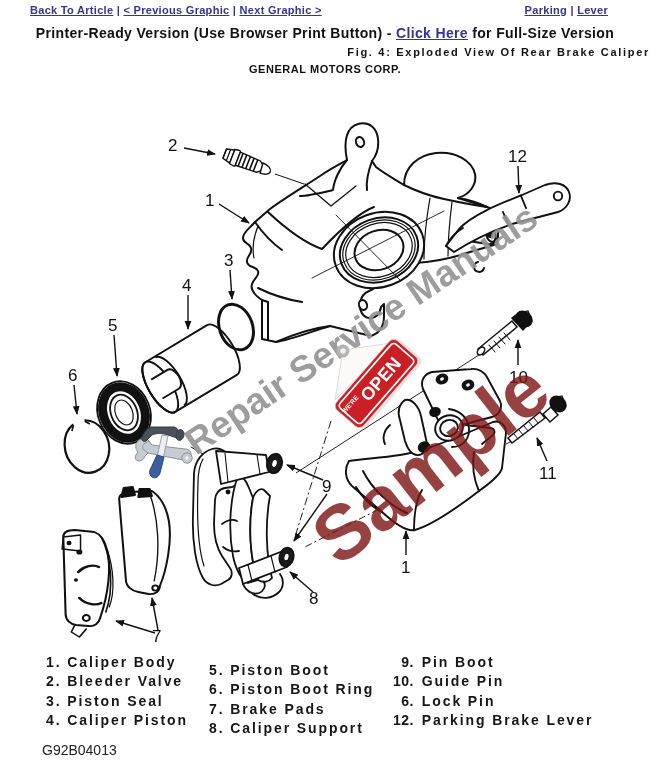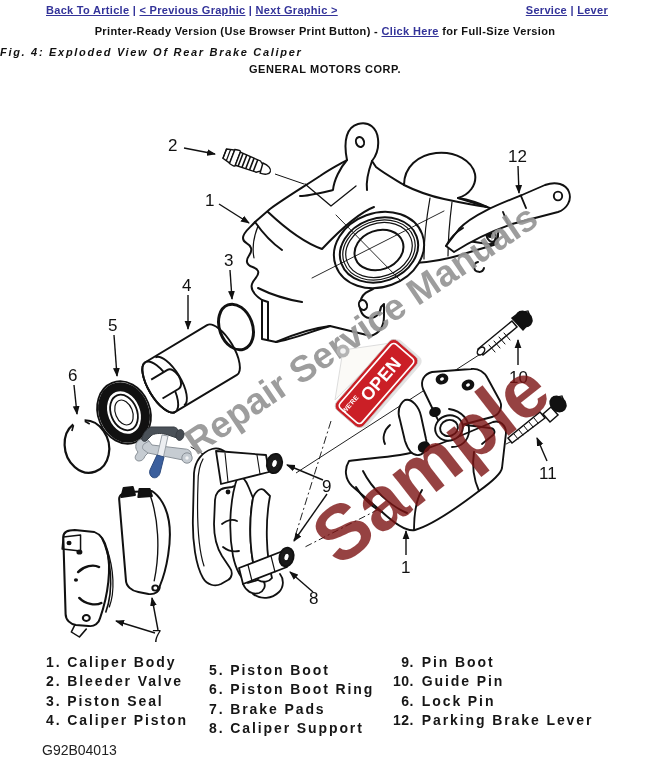--- a/index.html
+++ b/index.html
@@ -1,38 +1,38 @@
 <!DOCTYPE html>
 <html><head>
 <meta charset="utf-8">
 <style>
 html,body{margin:0;padding:0;background:#fff;}
 body{width:650px;height:764px;position:relative;font-family:"Liberation Sans",sans-serif;overflow:hidden;}
 .nav{position:absolute;top:4px;left:0;width:650px;font-size:11px;font-weight:bold;color:#000;letter-spacing:0.3px;}
 .nav a{color:#333399;text-decoration:underline;}
 .nav .sep{color:#333399;font-weight:bold;text-decoration:none;}
-.navL{position:absolute;left:46px;top:0;white-space:nowrap;}
+.navL{position:absolute;left:30px;top:0;white-space:nowrap;}
 .navR{position:absolute;right:42px;top:0;white-space:nowrap;}
-.title{position:absolute;top:25px;left:0;width:650px;text-align:center;font-size:11px;font-weight:bold;color:#111;letter-spacing:0.35px;}
+.title{position:absolute;top:25px;left:0;width:650px;text-align:center;font-size:14px;font-weight:bold;color:#111;letter-spacing:0.35px;}
 .title a{color:#333399;text-decoration:underline;}
-.fig{position:absolute;top:46px;left:0;width:650px;text-align:left;font-size:11px;font-weight:bold;color:#111;letter-spacing:1.7px;font-style:italic;}
+.fig{position:absolute;top:46px;left:0;width:650px;text-align:right;font-size:11px;font-weight:bold;color:#111;letter-spacing:1.7px;}
 .gm{position:absolute;top:63px;left:0;width:650px;text-align:center;font-size:11px;font-weight:bold;color:#111;letter-spacing:0.55px;}
 .legend{position:absolute;font-size:14px;letter-spacing:1.9px;color:#161616;line-height:19.3px;white-space:nowrap;font-weight:bold;}
 #leg1{left:46px;top:653px;}
 #leg2{left:209px;top:653px;margin-top:8px;}
 #leg3{left:391px;top:653px;}
 #leg3 .n{display:inline-block;width:23px;text-align:right;margin-right:2px;letter-spacing:0.5px;}
 .code{position:absolute;left:42px;top:742px;font-size:14px;color:#222;}
 svg{position:absolute;left:0;top:0;}
 </style>
 </head>
 <body>
 <div class="nav">
   <div class="navL"><a href="#">Back To Article</a> <span class="sep">|</span> <a href="#">&lt; Previous Graphic</a> <span class="sep">|</span> <a href="#">Next Graphic &gt;</a></div>
-  <div class="navR"><a href="#">Service</a> <span class="sep">|</span> <a href="#">Lever</a></div>
+  <div class="navR"><a href="#">Parking</a> <span class="sep">|</span> <a href="#">Lever</a></div>
 </div>
 <div class="title">Printer-Ready Version (Use Browser Print Button) - <a href="#">Click Here</a> for Full-Size Version</div>
 <div class="fig">Fig. 4: Exploded View Of Rear Brake Caliper</div>
 <div class="gm">GENERAL MOTORS CORP.</div>
 
 <svg width="650" height="764" viewBox="0 0 650 764">
 <defs>
 <marker id="ah" markerWidth="10" markerHeight="8" refX="8" refY="4" orient="auto" markerUnits="userSpaceOnUse">
   <path d="M0,0.6 L9,4 L0,7.4 z" fill="#111"></path>
 </marker>

